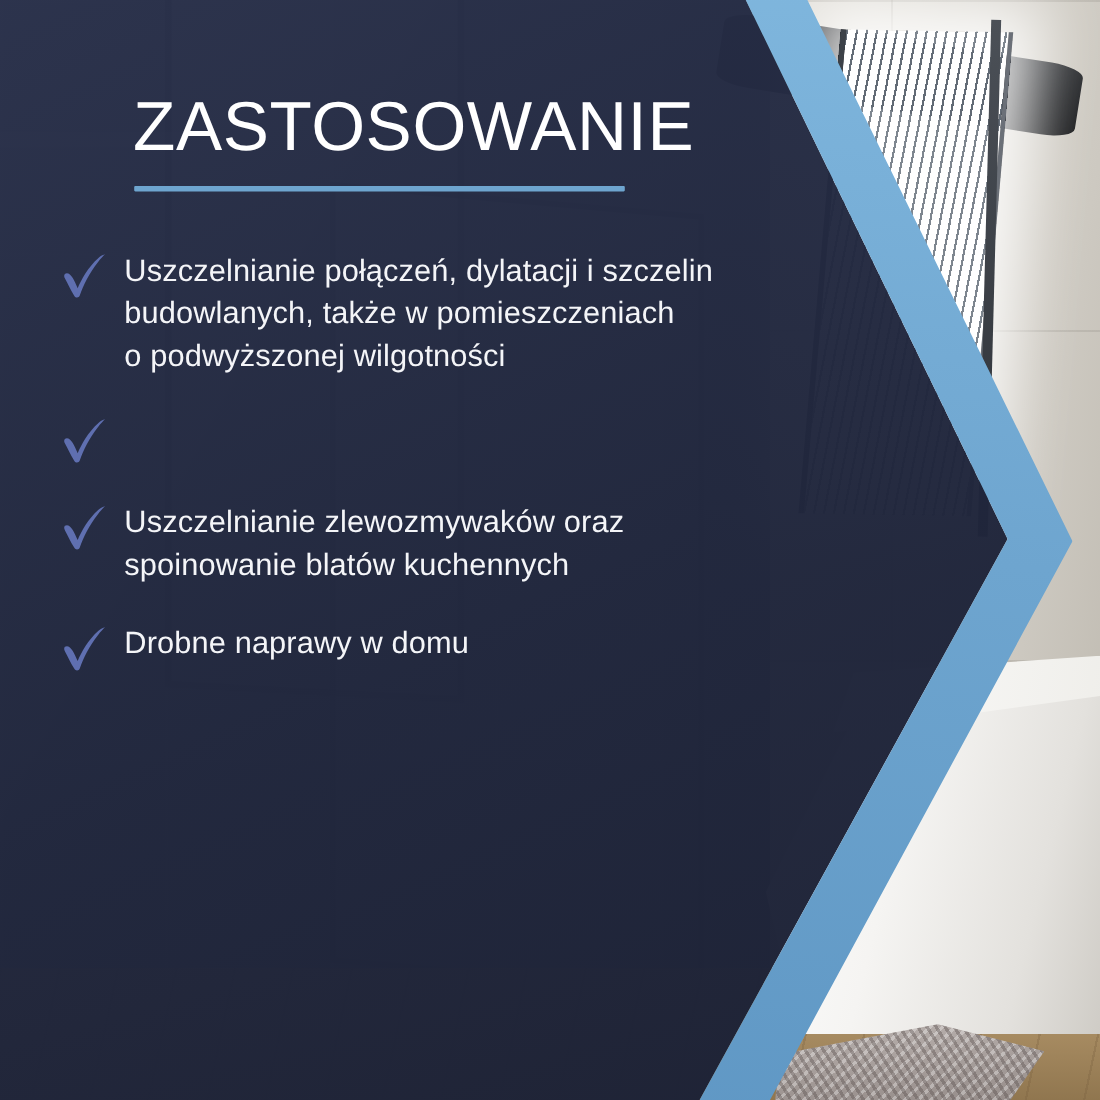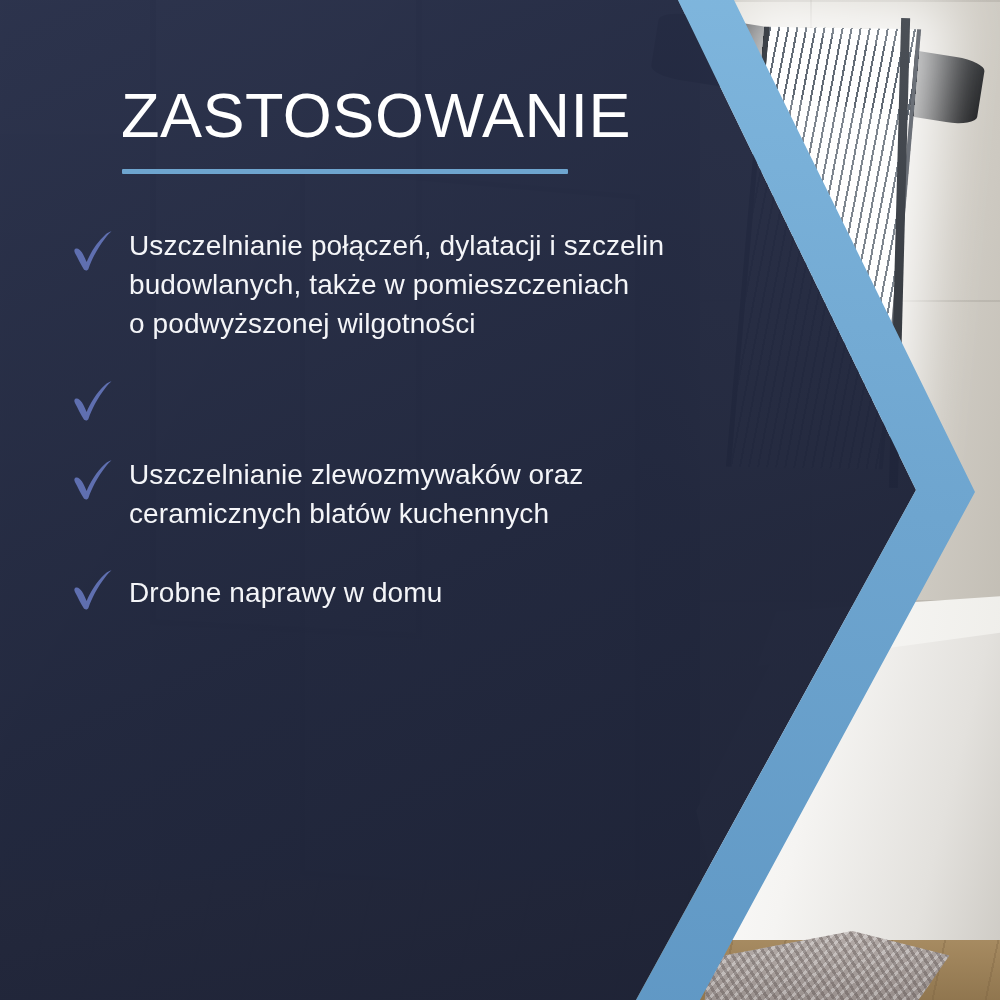--- a/index.html
+++ b/index.html
@@ -184,21 +184,21 @@
     left: 122px;
     top: 169px;
     width: 446px;
     height: 5px;
     background: #6ea5cf;
     border-radius: 1px;
   }
 
   .list {
     position: absolute;
-    left: 16px;
+    left: 0;
     top: 226px;
     width: 700px;
   }
   .list-item {
     position: relative;
     display: flex;
     align-items: flex-start;
     margin-bottom: 32px;
   }
   .check-icon {
@@ -269,26 +269,26 @@
         </span>
       </li>
 
       <li class="list-item">
         <span class="check-icon">
           <svg viewBox="0 0 46 44" aria-hidden="true">
             <path d="M4 20 C6.5 18.5 9 20.5 11 23.5 C12.6 26 14 29.2 15.6 33 C19 25 25 14 34.5 5.5 C36.5 3.8 38.6 2.6 40.5 2.2 C39 3.6 36.6 6 34 9.4 C26.4 19.2 20.6 30.4 17.6 39.4 C16.8 41.8 14 42.2 12.6 40 C9.6 35.2 6.6 28.8 4.2 24.4 C3.2 22.6 3 21.2 4 20 Z" fill="#5f6fb0"></path>
           </svg>
         </span>
         <p class="item-text">Uszczelnianie zlewozmywaków oraz
-ceramicznych blatów kuchennych</p>
-      </li>
-
-
-
-      <li class="list-item" style="margin-top:22px;align-items:flex-end;">
+spoinowanie blatów kuchennych</p>
+      </li>
+
+
+
+      <li class="list-item" style="margin-top:22px;">
         <span class="check-icon">
           <svg viewBox="0 0 46 44" aria-hidden="true">
             <path d="M4 20 C6.5 18.5 9 20.5 11 23.5 C12.6 26 14 29.2 15.6 33 C19 25 25 14 34.5 5.5 C36.5 3.8 38.6 2.6 40.5 2.2 C39 3.6 36.6 6 34 9.4 C26.4 19.2 20.6 30.4 17.6 39.4 C16.8 41.8 14 42.2 12.6 40 C9.6 35.2 6.6 28.8 4.2 24.4 C3.2 22.6 3 21.2 4 20 Z" fill="#5f6fb0"></path>
           </svg>
         </span>
         <p class="item-text">Drobne naprawy w domu</p>
       </li>
 
     </ul>
   </div>

